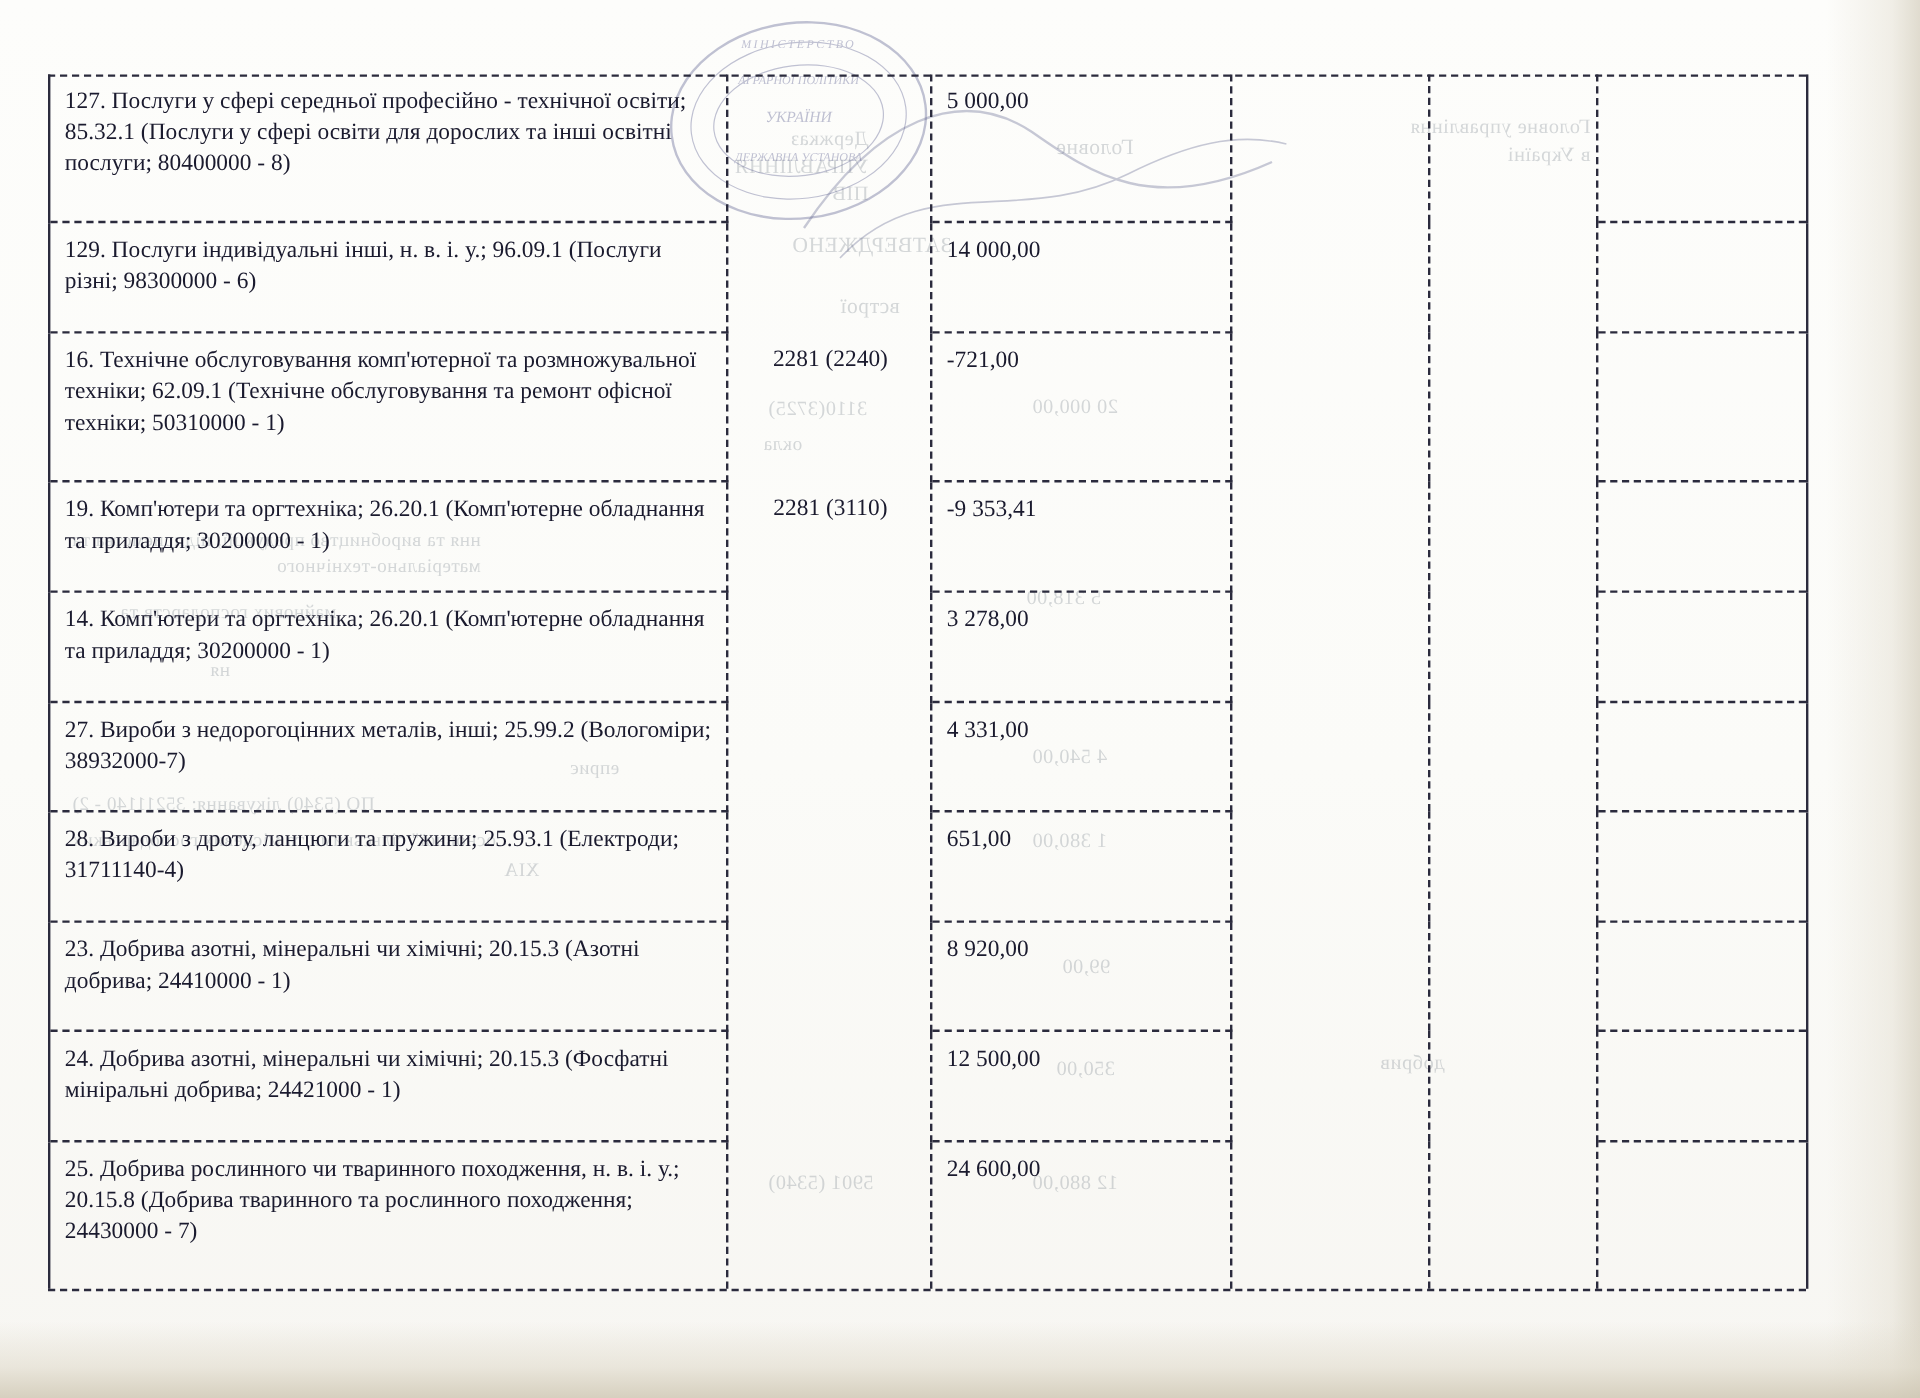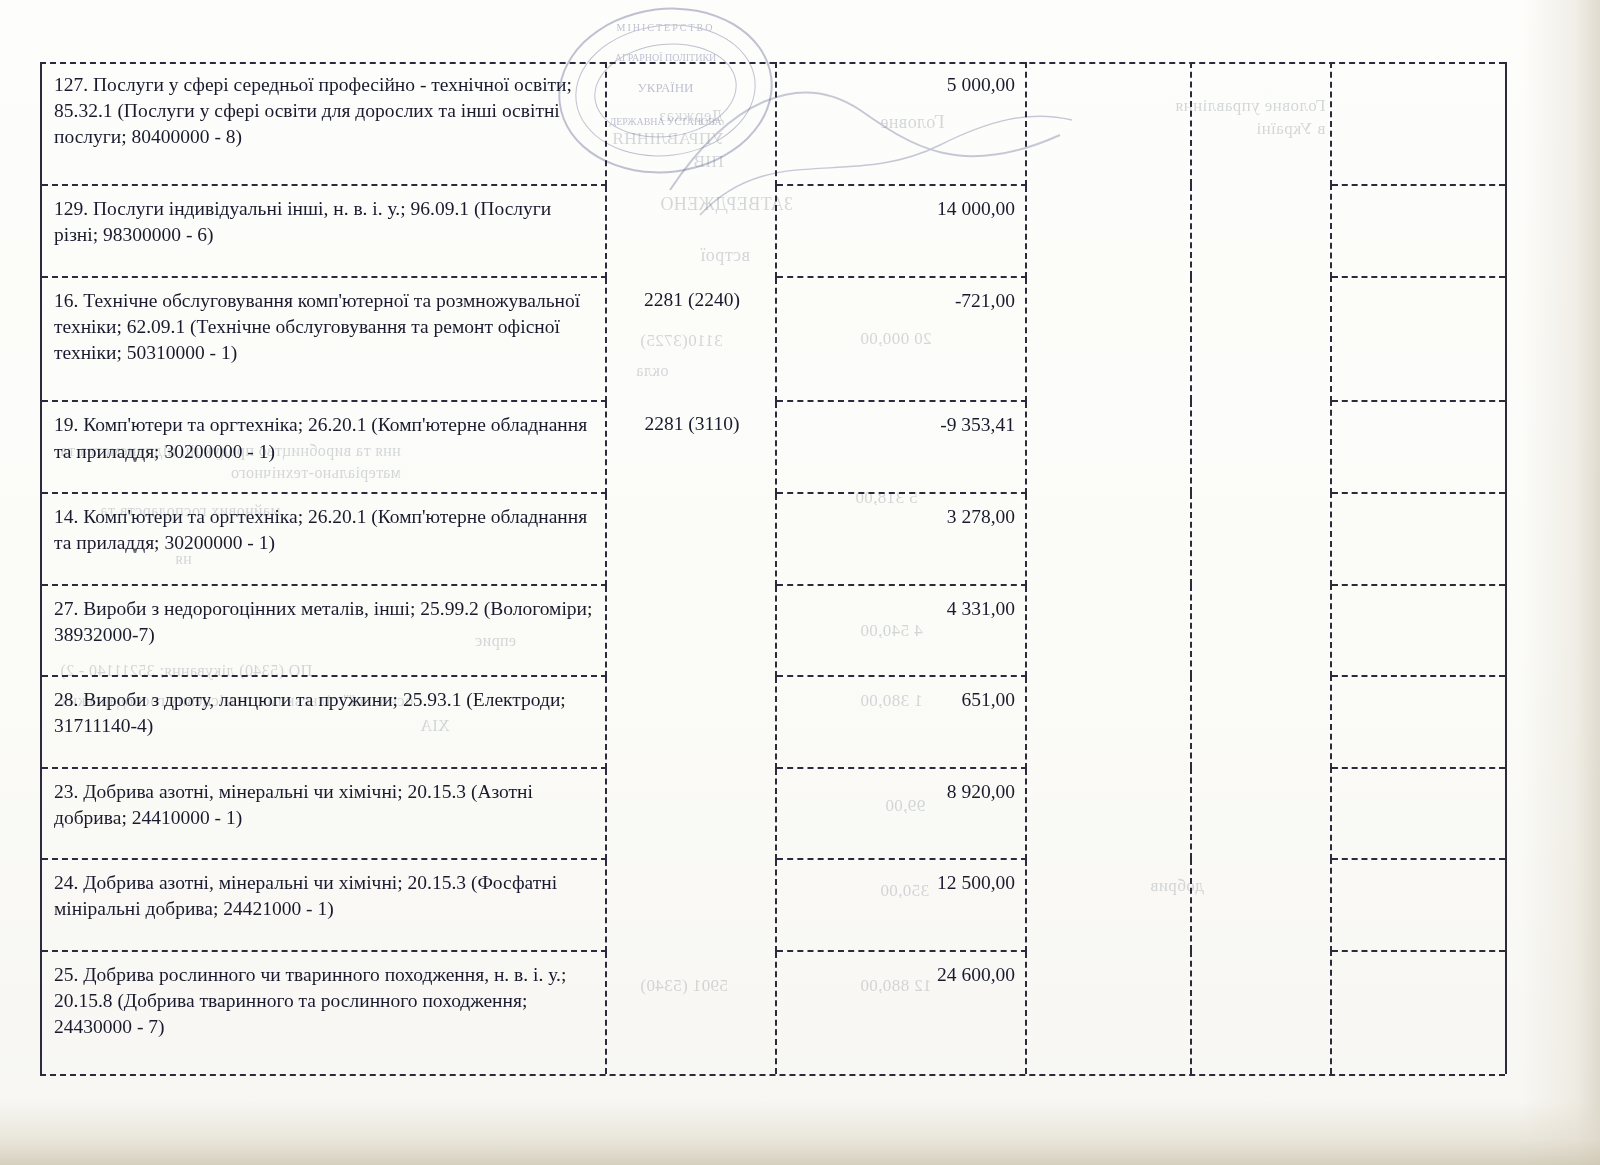--- a/index.html
+++ b/index.html
@@ -41,25 +41,26 @@
     color: rgba(120,128,140,0.30);
     font-family: "Liberation Serif", serif;
     white-space: pre-line;
     transform: scaleX(-1);
     letter-spacing: .4px;
     pointer-events: none;
     line-height: 1.35;
   }
   .stamp {
     position: absolute;
-    left: 558px; top: 8px;
+    left: 558px; top: 18px;
     width: 215px; height: 165px;
     border-radius: 50%;
     pointer-events: none;
     opacity: .42;
+    font-style: italic;
   }
   .stamp .ring {
     position: absolute; inset: 0;
     border: 2px solid #6c6f9a;
     border-radius: 50%;
     transform: rotate(-7deg);
   }
   .stamp .ring.inner { inset: 17px; border-width: 1px; }
   .stamp .ring.inner2 { inset: 36px; border-width: 1px; border-style: solid; }
   .stamp .txt {
@@ -106,21 +107,21 @@
   }
   .c-code {
     border-right: 2px dashed #2b2b3d;
     text-align: center;
     font-size: 19px;
     padding-top: 40px;
   }
   .c-sum {
     border-right: 2px dashed #2b2b3d;
     border-bottom: 2px dashed #2b2b3d;
-    text-align: right;
+    text-align: left;
     padding-top: 38px;
     font-size: 19.5px;
   }
   .c-proc {
     border-right: 2px dashed #2b2b3d;
   }
   .c-term {
     border-right: 2px dashed #2b2b3d;
   }
   .c-note {

